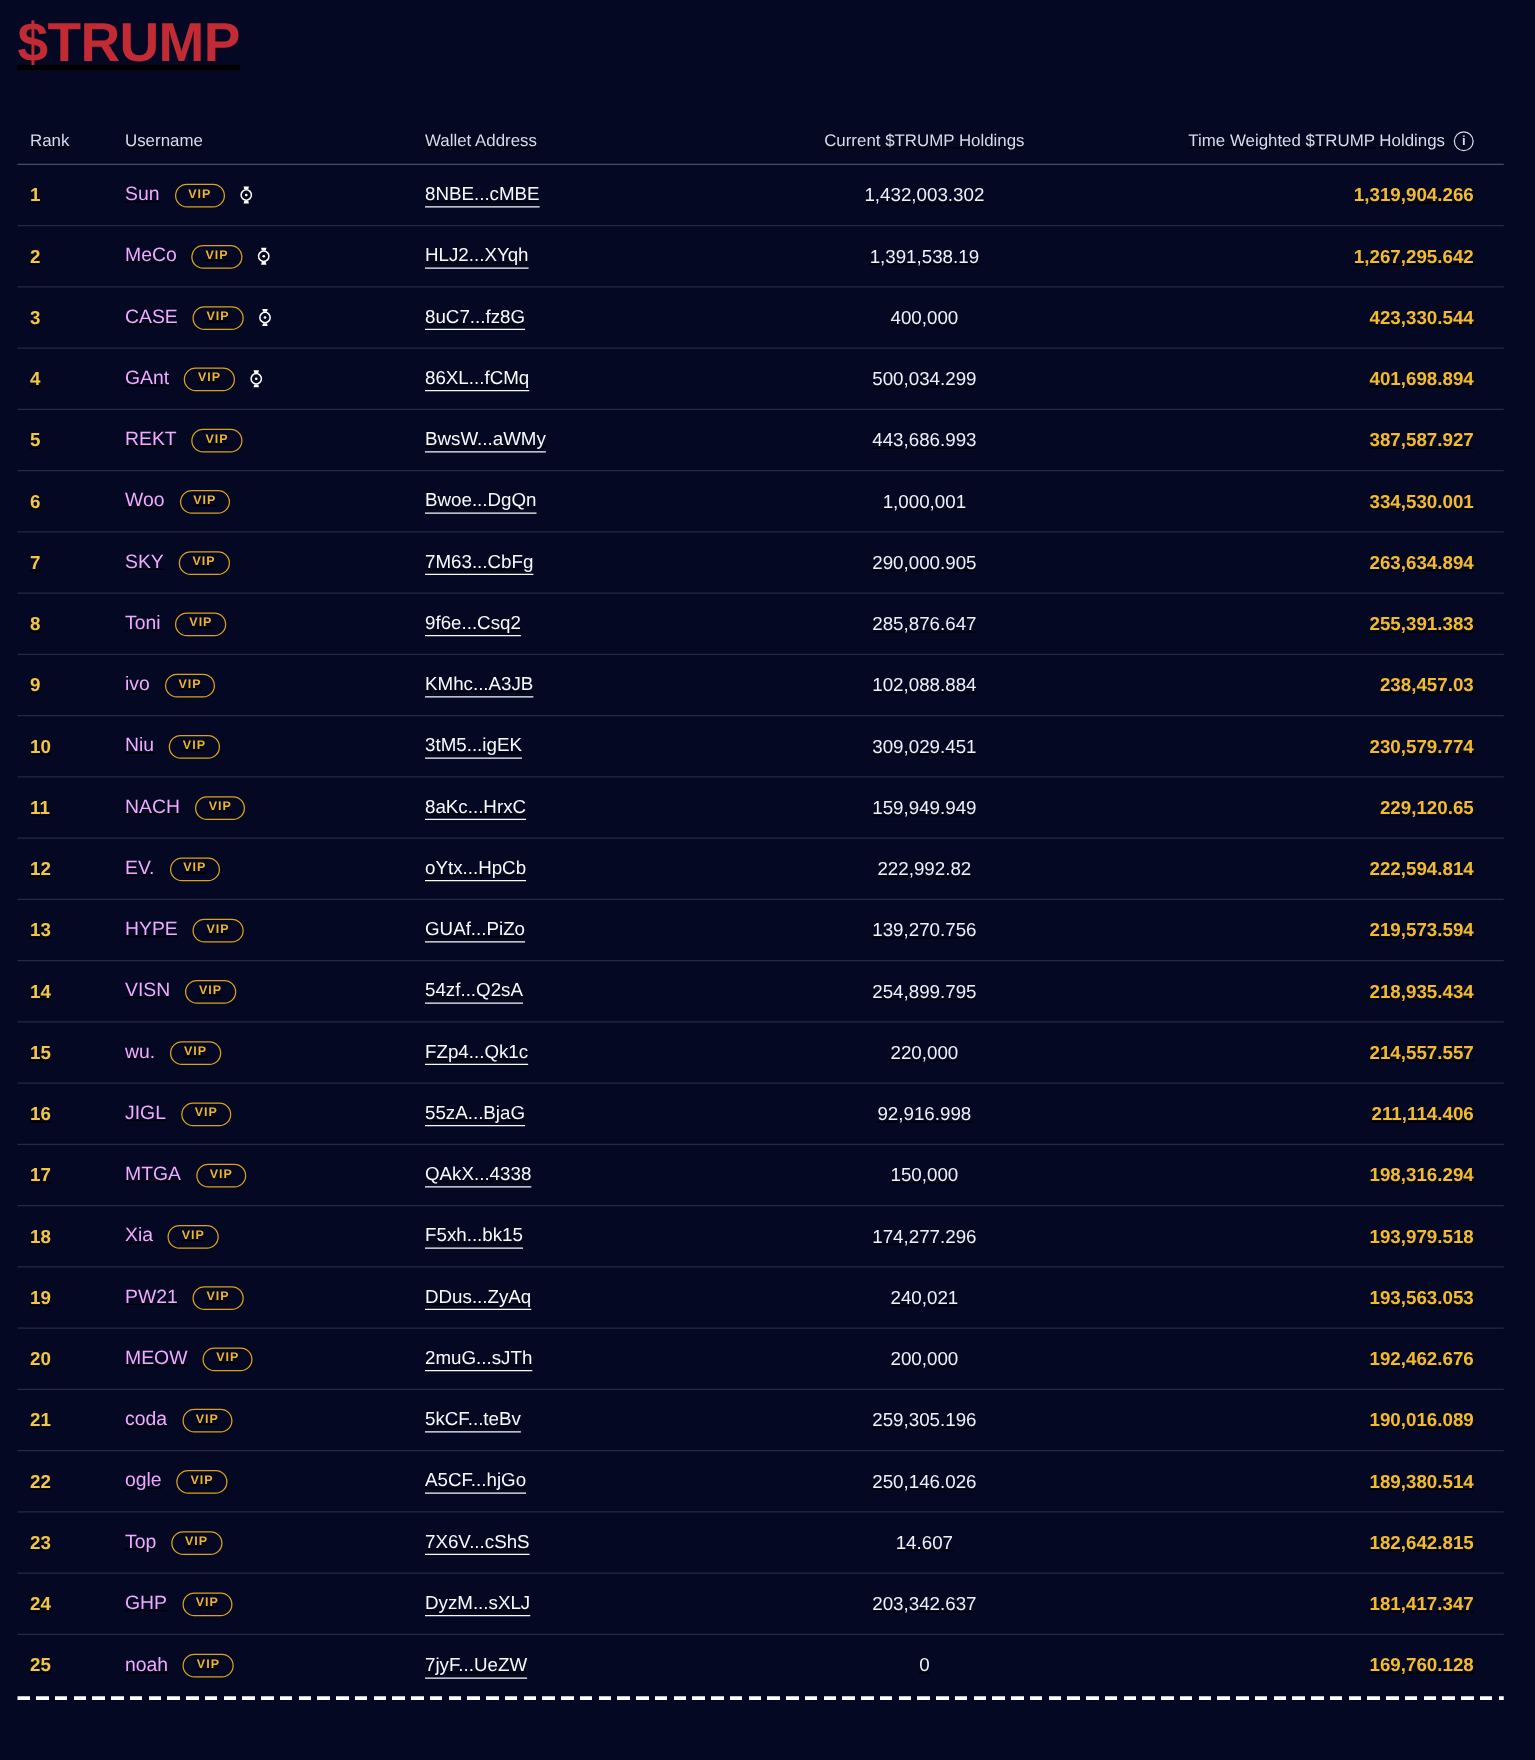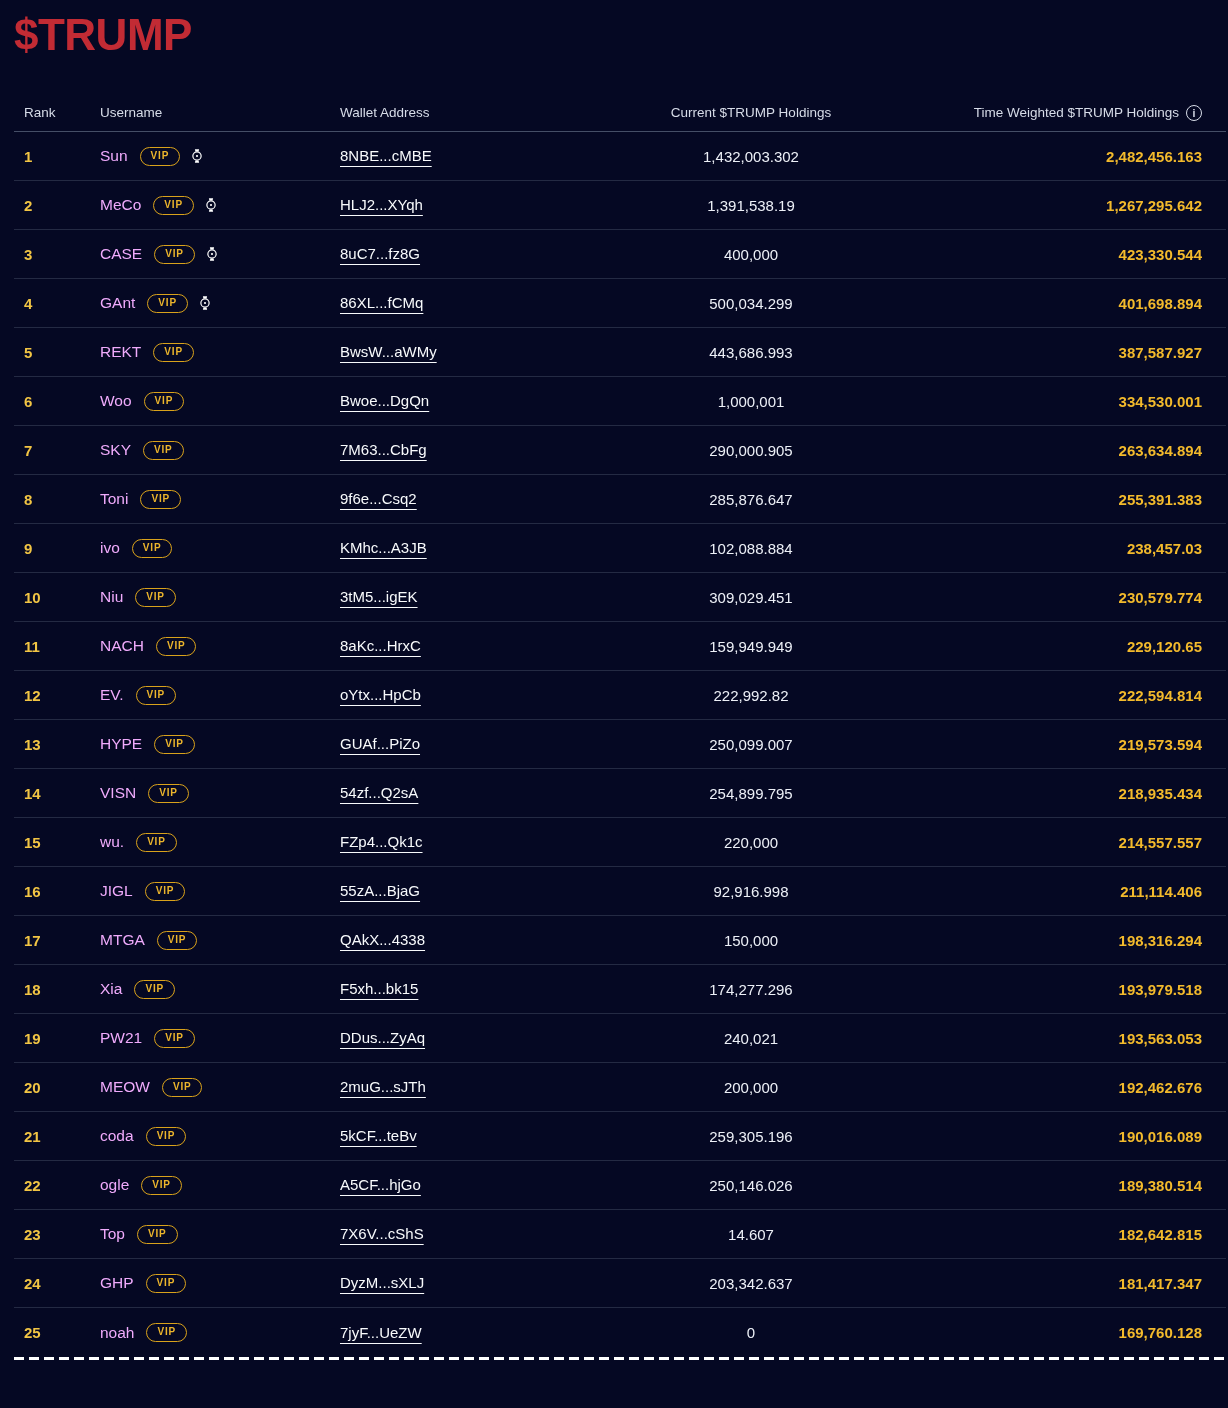--- a/index.html
+++ b/index.html
@@ -2,21 +2,21 @@
 <html><head>
 <meta charset="utf-8">
 <style>
   * { margin: 0; padding: 0; box-sizing: border-box; }
   html, body {
     width: 1228px; height: 1408px;
     background: #050823;
     font-family: "Liberation Sans", sans-serif;
     overflow: hidden;
   }
-  .page { padding: 12px 2px 0 14px; }
+  .page { padding: 12px 25px 0 14px; text-decoration: underline; }
 
   
   .brand { line-height: 1.05; margin-bottom: 0; padding-left: 0; }
   .brand .line1 {
     font-size: 44px; font-weight: 800; letter-spacing: -0.5px;
     color: #c22b34;
   }
   .brand .line2 {
     font-size: 44px; font-weight: 800; letter-spacing: -0.5px;
     color: #ffffff;
@@ -108,21 +108,21 @@
         <path d="M8.8 1.8h6.4l-.8 3.4H9.6z" fill="#ffffff"></path>
         <path d="M8.8 22.2h6.4l-.8-3.4H9.6z" fill="#ffffff"></path>
         <circle cx="12" cy="12" r="6.2" stroke="#ffffff" stroke-width="1.8"></circle>
         <circle cx="12" cy="12" r="1.6" fill="#ffffff"></circle>
       </svg>
     </div>
     <div class="cell-wallet">
       <a>8NBE...cMBE</a>
     </div>
     <div class="cell-current">1,432,003.302</div>
-    <div class="cell-weighted">2,482,456.163</div>
+    <div class="cell-weighted">1,319,904.266</div>
   </div>
 
   <div class="grid-row row">
     <div class="cell-rank">2</div>
     <div class="cell-user">
       <span class="uname">MeCo</span>
       <span class="vip-badge">VIP</span>
       <svg class="watch-icon" width="16" height="16" viewBox="0 0 24 24" fill="none">
         <path d="M8.8 1.8h6.4l-.8 3.4H9.6z" fill="#ffffff"></path>
         <path d="M8.8 22.2h6.4l-.8-3.4H9.6z" fill="#ffffff"></path>
@@ -290,21 +290,21 @@
   <div class="grid-row row">
     <div class="cell-rank">13</div>
     <div class="cell-user">
       <span class="uname">HYPE</span>
       <span class="vip-badge">VIP</span>
 
     </div>
     <div class="cell-wallet">
       <a>GUAf...PiZo</a>
     </div>
-    <div class="cell-current">250,099.007</div>
+    <div class="cell-current">139,270.756</div>
     <div class="cell-weighted">219,573.594</div>
   </div>
 
   <div class="grid-row row">
     <div class="cell-rank">14</div>
     <div class="cell-user">
       <span class="uname">VISN</span>
       <span class="vip-badge">VIP</span>
 
     </div>

